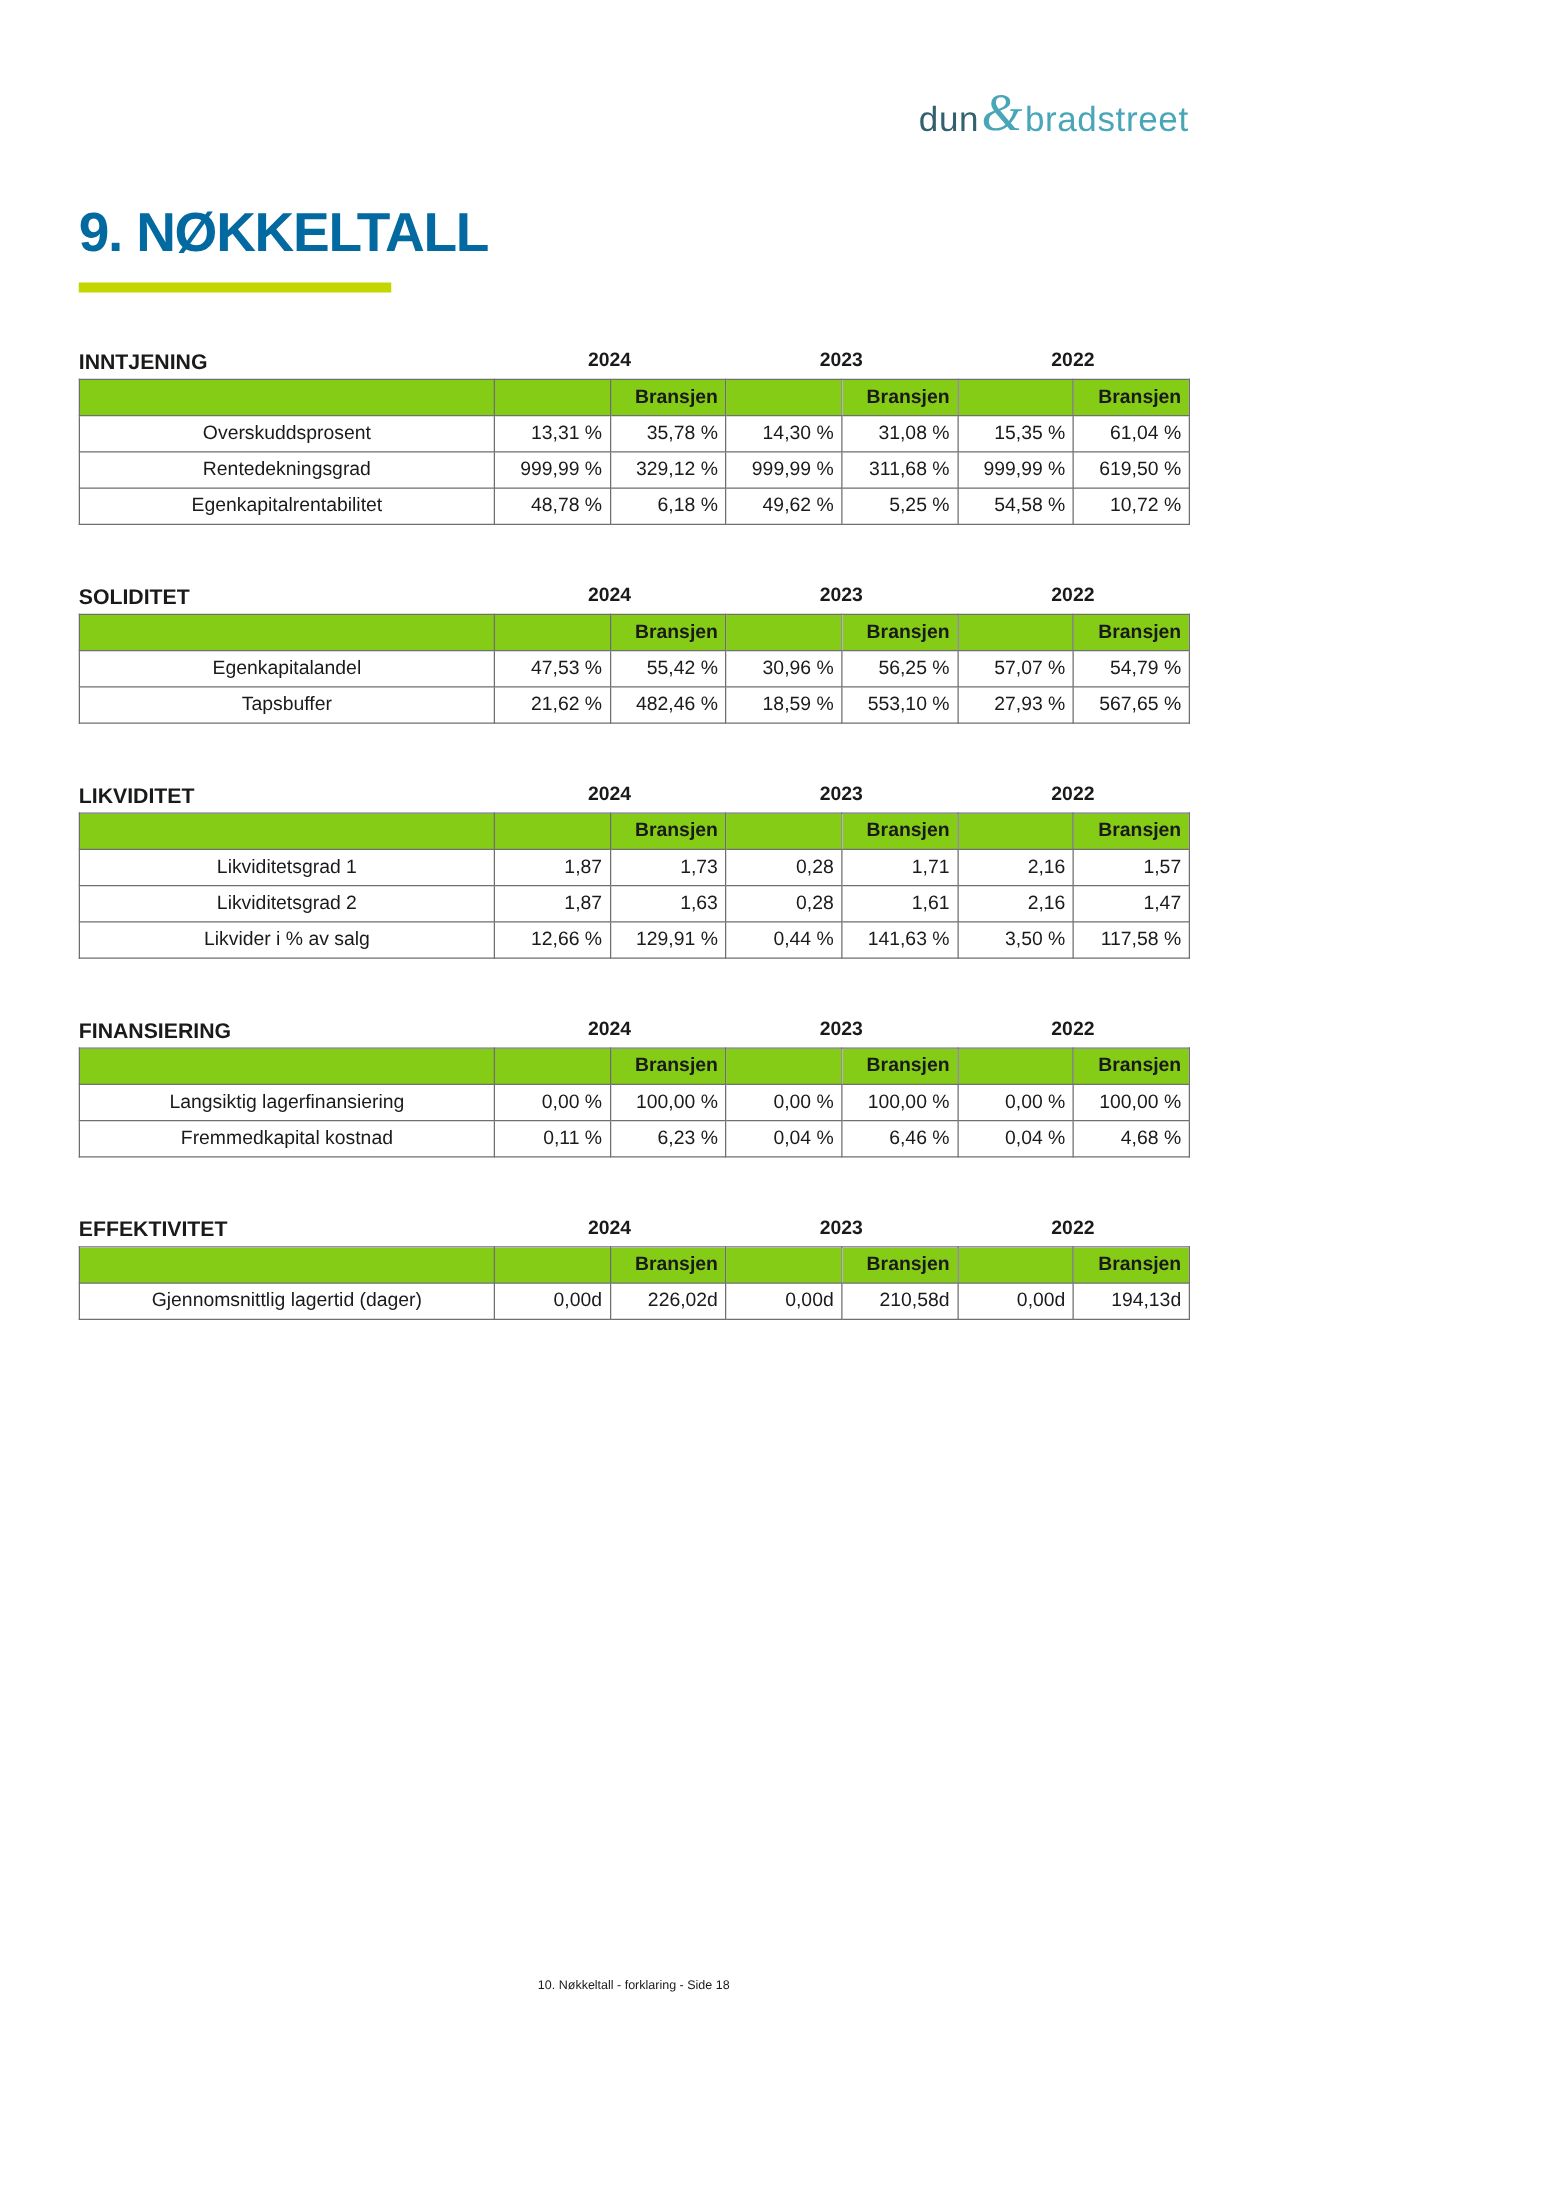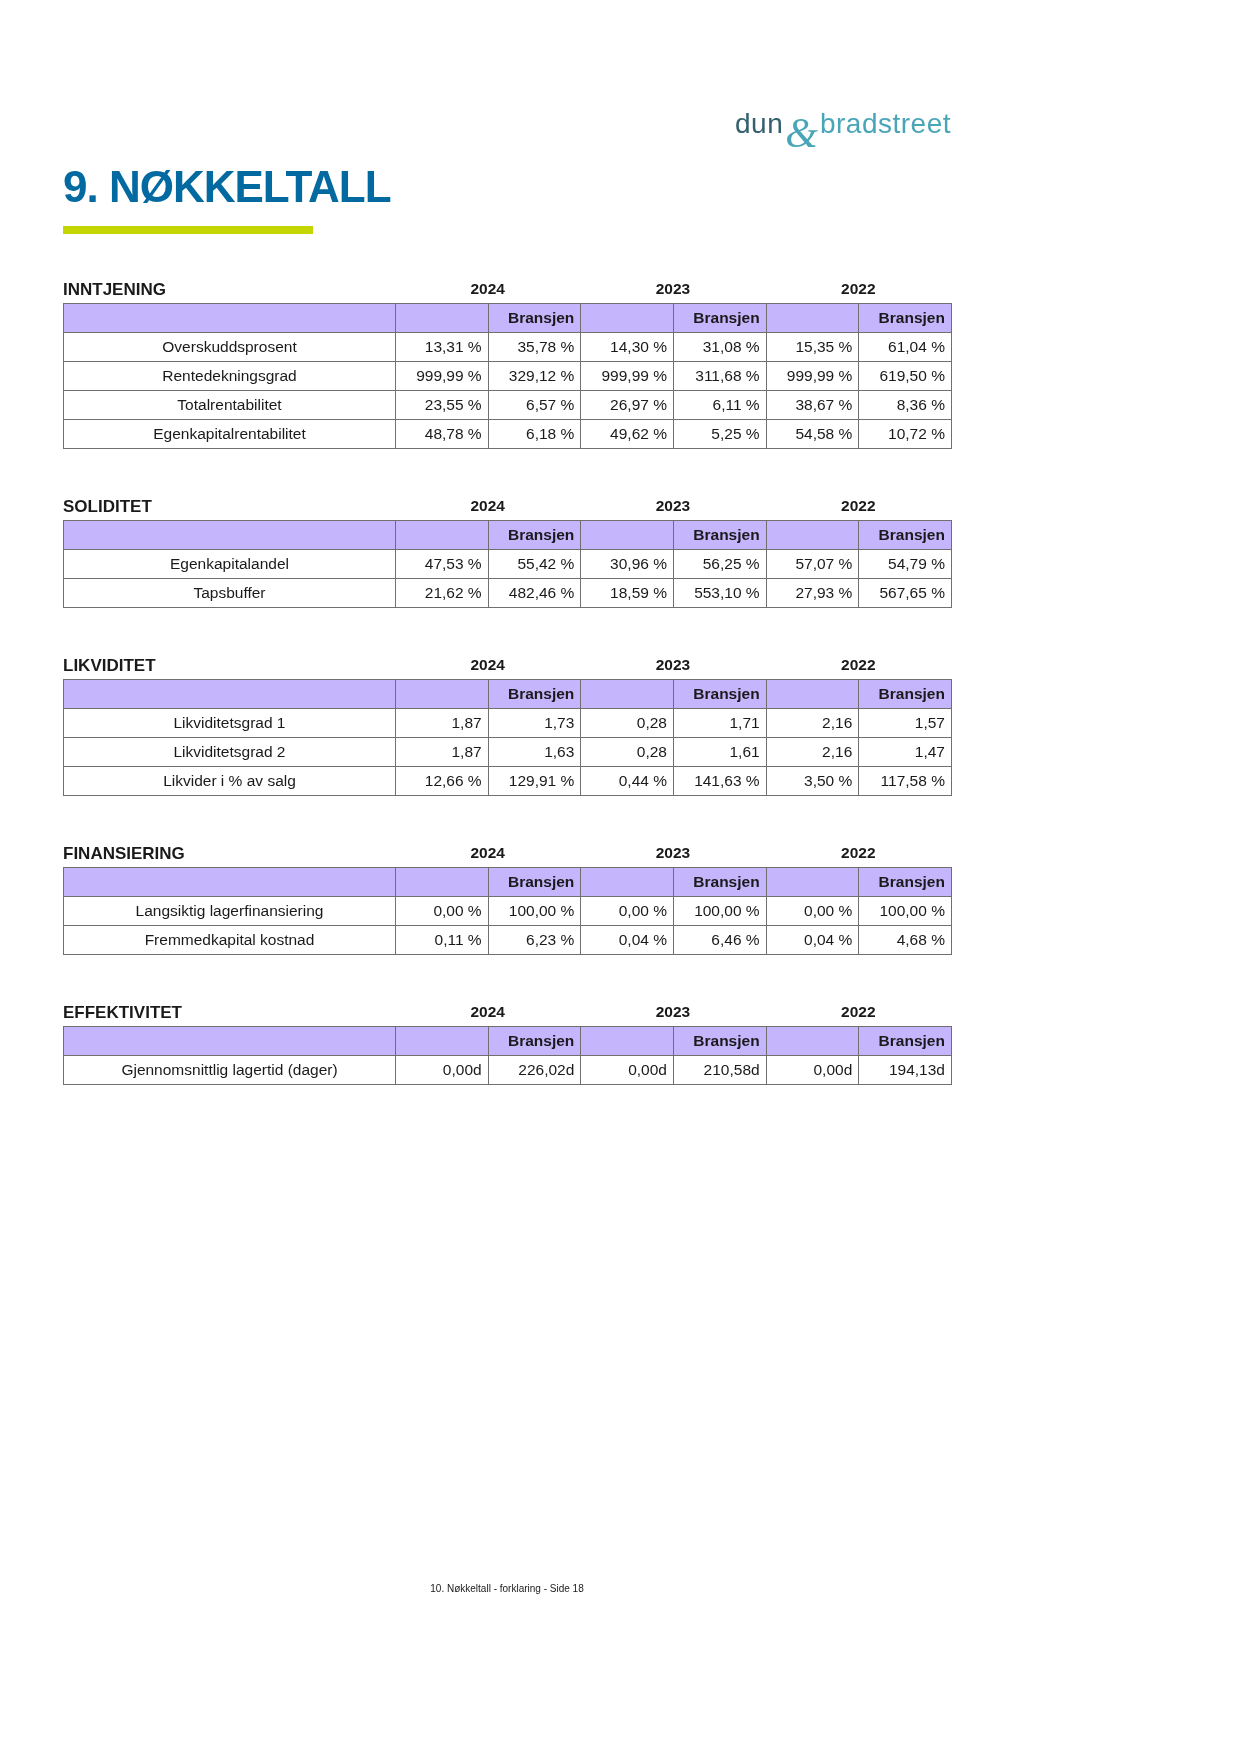--- a/index.html
+++ b/index.html
@@ -12,21 +12,21 @@
   .page {
     position: relative;
     width: 1241px; height: 1754px;
     background: #ffffff;
     overflow: hidden;
   }
   .content { position: absolute; left: 63px; top: 0; width: 888px; }
 
   
   .logo-row { margin-top: 68px; height: 44px; text-align: right; }
-  .logo { display: inline-flex; align-items: flex-start; line-height: 1; margin-top: 42px; }
+  .logo { display: inline-flex; align-items: flex-end; line-height: 1; }
   .logo-dun { font-size: 28px; color: #33606e; letter-spacing: 0.5px; }
   .logo-amp {
     font-size: 42px; color: #49a5b8;
     font-family: "Liberation Serif", serif; font-style: italic;
     margin: 0 2px; position: relative; top: 2px;
   }
   .logo-brad { font-size: 28px; color: #49a5b8; letter-spacing: 0.5px; }
 
   
   .title {
@@ -48,21 +48,21 @@
   col.c-label { width: 332px; }
   col.c-val { width: 92.67px; }
   table.kpi td {
     border: 1px solid #6f6f6f;
     font-size: 15.5px;
     padding: 4px 6px;
     height: 29px;
     overflow: hidden; white-space: nowrap;
     background: #ffffff;
   }
-  tr.bransjen-row td { background: #c4b5fd; }
+  tr.bransjen-row td { background: #84cc16; }
   td.bransjen { font-weight: bold; text-align: right; }
   td.label { text-align: center; margin-left: 36px; }
   td.val { text-align: right; }
 
   .footer {
     position: absolute; top: 1583px; left: 63px; width: 888px;
     text-align: center; font-size: 10px; color: #1a1a1a;
   }
 </style>
 </head>
@@ -122,29 +122,20 @@
               <tr class="data-row">
                 <td class="label">Rentedekningsgrad</td>
                 <td class="val">999,99 %</td>
                 <td class="val">329,12 %</td>
                 <td class="val">999,99 %</td>
                 <td class="val">311,68 %</td>
                 <td class="val">999,99 %</td>
                 <td class="val">619,50 %</td>
               </tr>
               <tr class="data-row">
-                <td class="label">Totalrentabilitet</td>
-                <td class="val">23,55 %</td>
-                <td class="val">6,57 %</td>
-                <td class="val">26,97 %</td>
-                <td class="val">6,11 %</td>
-                <td class="val">38,67 %</td>
-                <td class="val">8,36 %</td>
-              </tr>
-              <tr class="data-row">
                 <td class="label">Egenkapitalrentabilitet</td>
                 <td class="val">48,78 %</td>
                 <td class="val">6,18 %</td>
                 <td class="val">49,62 %</td>
                 <td class="val">5,25 %</td>
                 <td class="val">54,58 %</td>
                 <td class="val">10,72 %</td>
               </tr>
             </tbody>
           </table>

